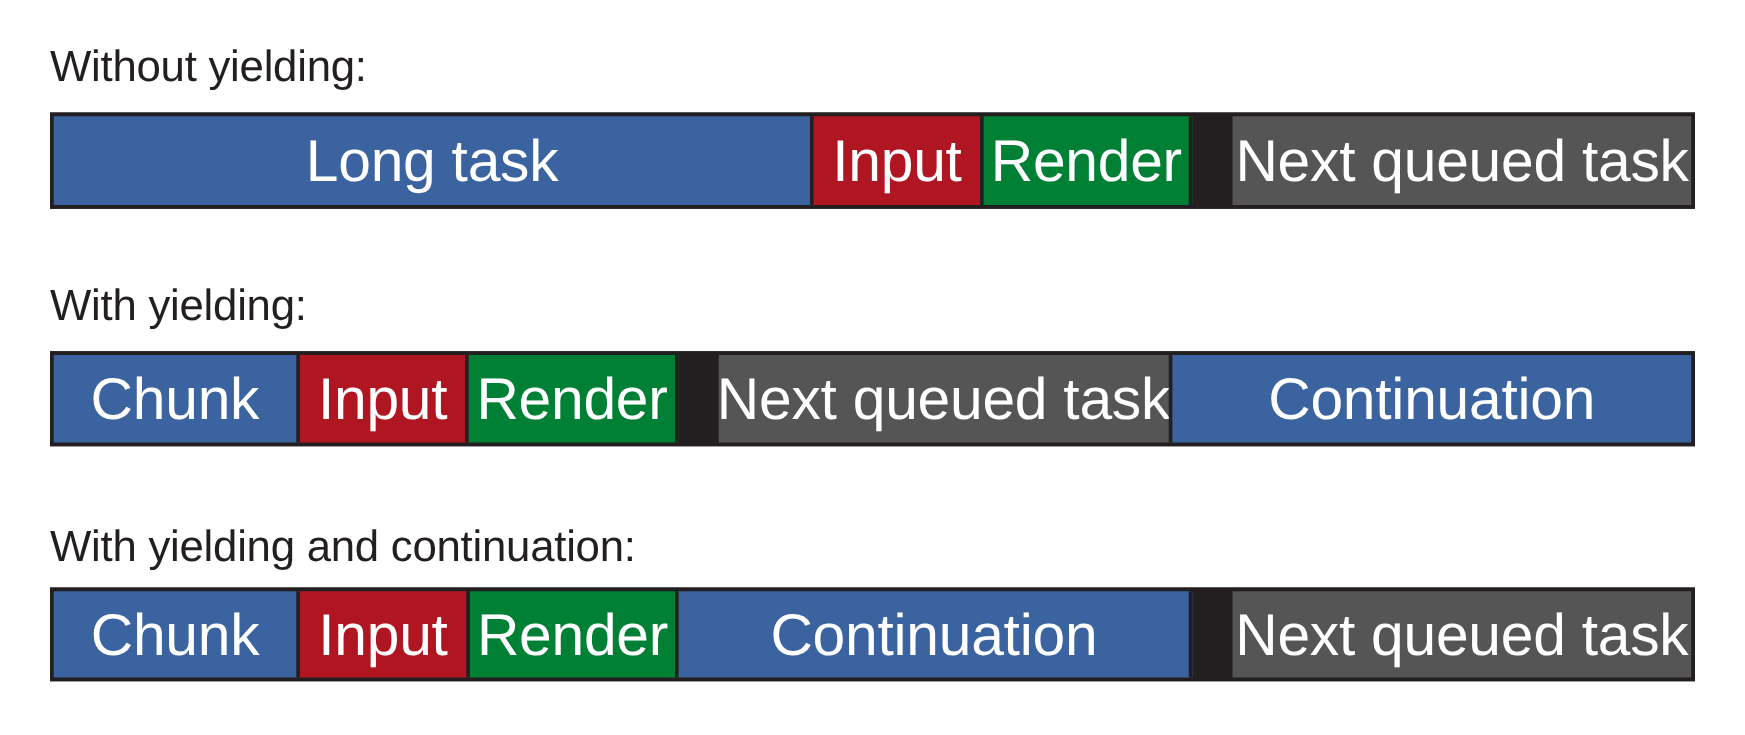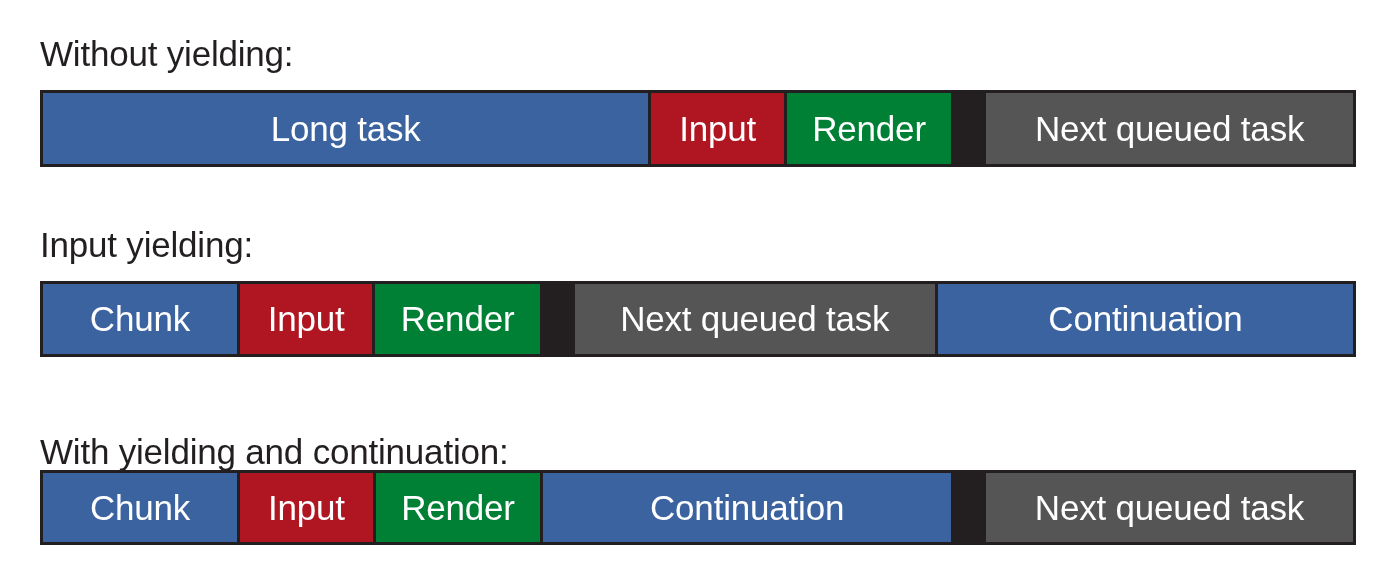--- a/index.html
+++ b/index.html
@@ -58,21 +58,21 @@
     box-sizing: border-box;
     border-right: 3px solid #231f20;
     height: 100%;
     overflow: hidden;
   }
   .segment:last-child {
     border-right: 0;
   }
 
   .segment-label {
-    font-size: 35px;
+    font-size: 47px;
     line-height: 38px;
     color: #ffffff;
     white-space: nowrap;
     letter-spacing: -0.2px;
     padding: 0 4px;
   }
 
   
   .seg-blue   { background: #3a639f; }
   .seg-red    { background: #b01622; }
@@ -82,21 +82,21 @@
   
   #section-0 { top: 33px; }
   #section-0 .section-label { top: 0; }
   #section-0 .timeline { top: 57px; height: 77px; }
 
   #section-1 { top: 224px; }
   #section-1 .section-label { top: 0; }
   #section-1 .timeline { top: 57px; height: 76px; }
 
   #section-2 { top: 413px; }
-  #section-2 .section-label { top: 18px; }
+  #section-2 .section-label { top: 4px; }
   #section-2 .timeline { top: 57px; height: 75px; }
 </style>
 </head>
 <body>
 
 <div id="diagram">
     <div class="section" id="section-0">
       <div class="section-label">Without yielding:</div>
       <div class="timeline">
         <div class="segment seg-blue" style="width: 47.6%; background-color: rgb(58, 99, 159);">
@@ -107,21 +107,21 @@
         </div>
         <div class="segment seg-green" style="width: 13.1%; background-color: rgb(0, 128, 53);">
           <span class="segment-label">Render</span>
         </div>
         <div class="segment seg-gray" style="width: 28.7%; background-color: rgb(85, 85, 85);">
           <span class="segment-label">Next queued task</span>
         </div>
       </div>
     </div>
     <div class="section" id="section-1">
-      <div class="section-label">Input yielding:</div>
+      <div class="section-label">With yielding:</div>
       <div class="timeline">
         <div class="segment seg-blue" style="width: 15.4%; background-color: rgb(58, 99, 159);">
           <span class="segment-label">Chunk</span>
         </div>
         <div class="segment seg-red" style="width: 10.6%; background-color: rgb(176, 22, 34);">
           <span class="segment-label">Input</span>
         </div>
         <div class="segment seg-green" style="width: 13.1%; background-color: rgb(0, 128, 53);">
           <span class="segment-label">Render</span>
         </div>

